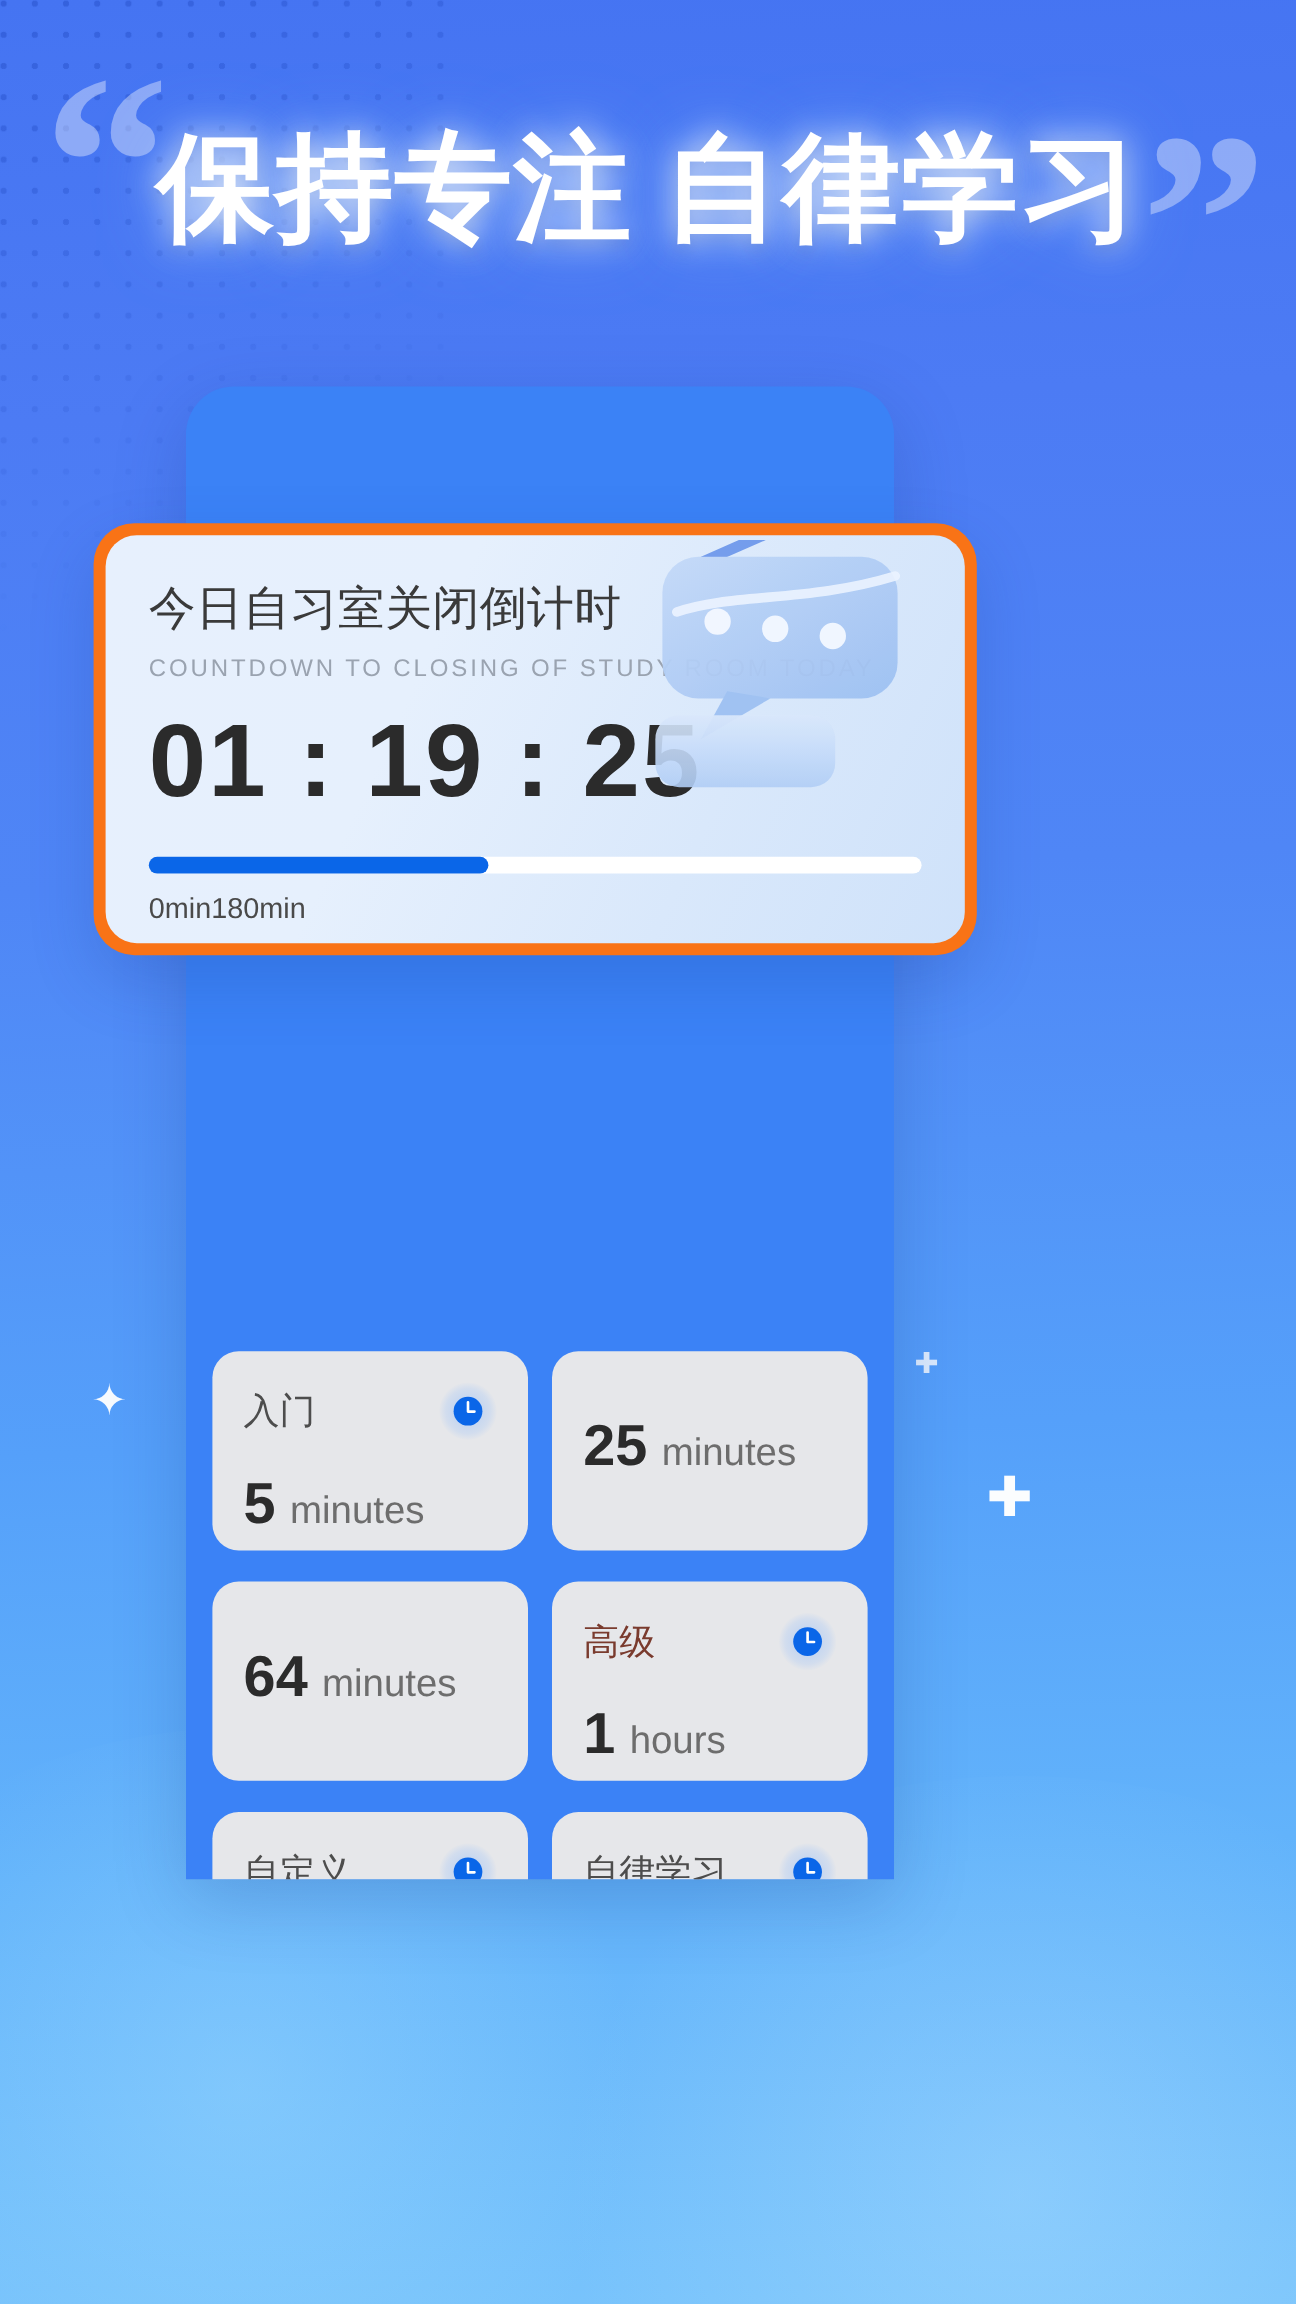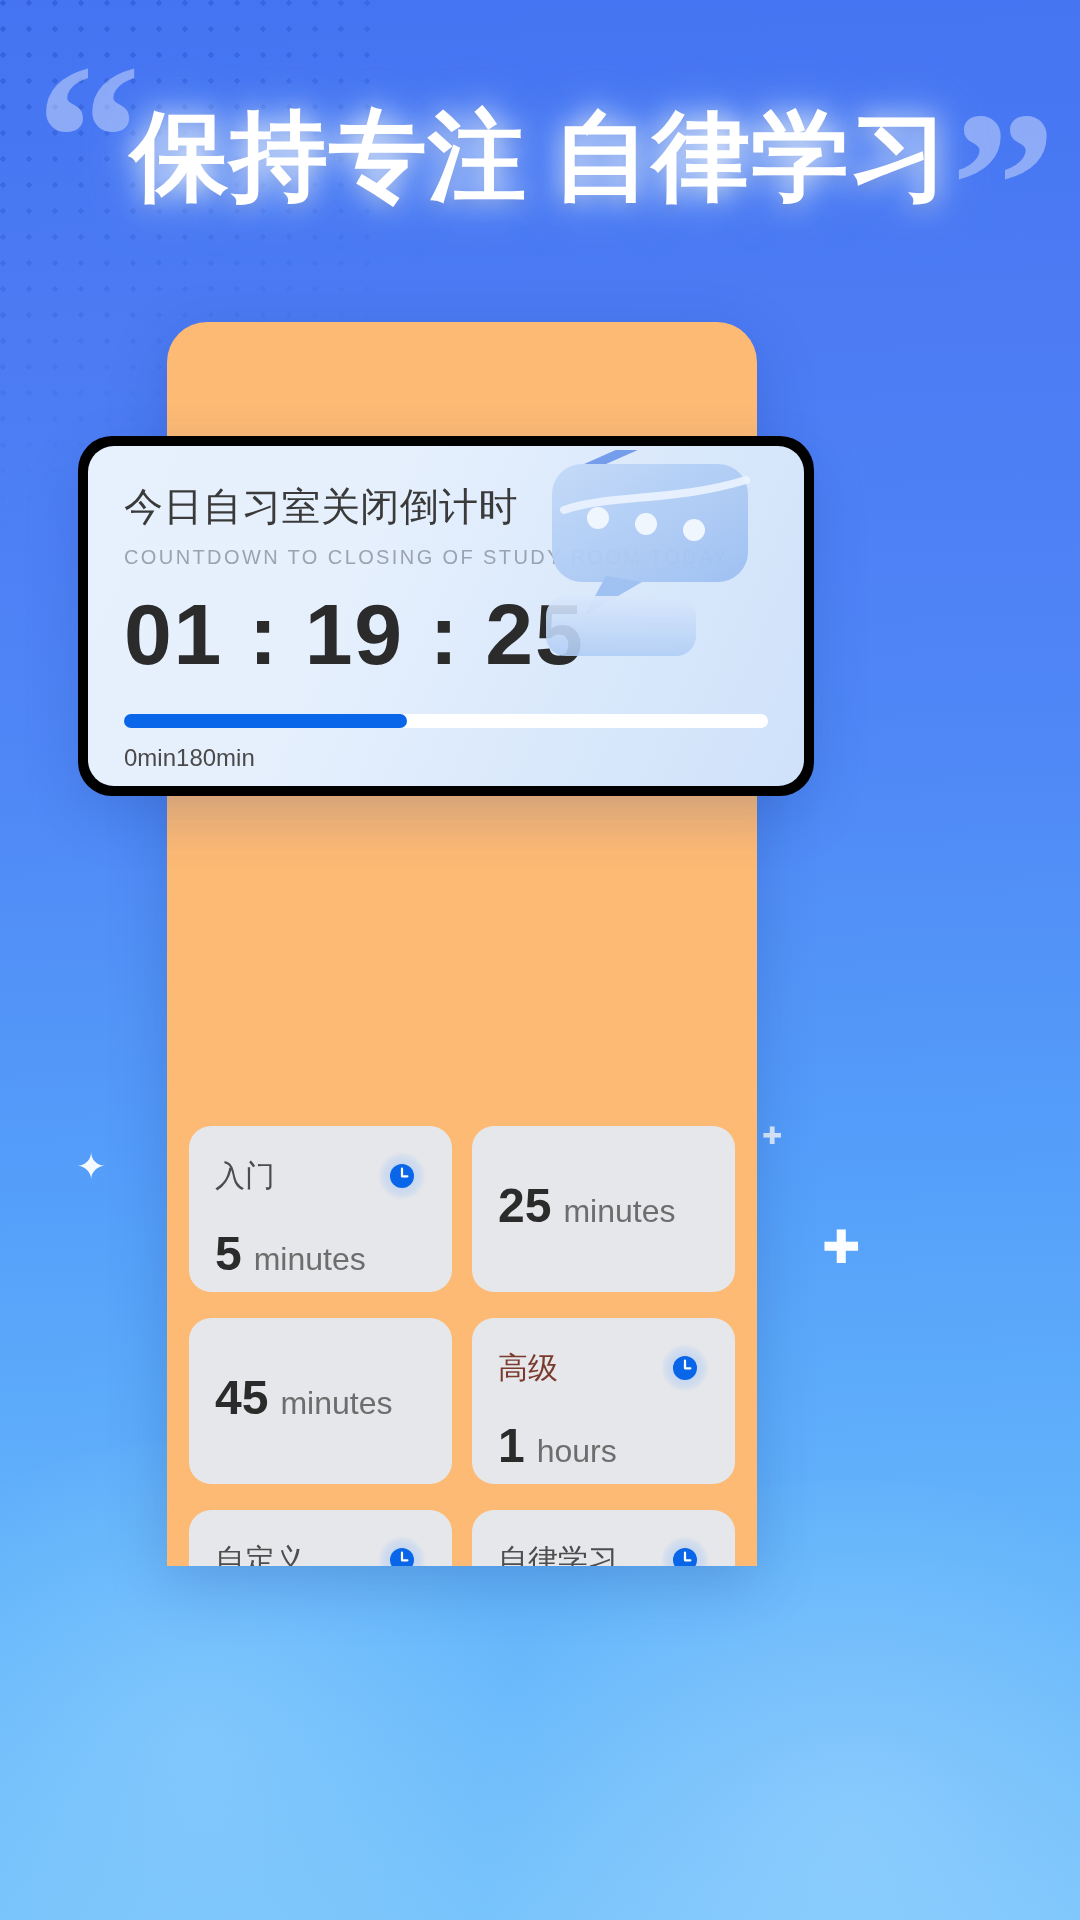--- a/index.html
+++ b/index.html
@@ -44,43 +44,43 @@
     pointer-events:none;
   }
 
   .sparkle{ position:absolute; color:#fff; pointer-events:none; font-weight:400; }
   .sp1{ left:76px; top:1146px; font-size:36px; opacity:.95; }
   .sp2{ left:762px; top:1122px; font-size:24px; opacity:.8; }
   .sp3{ left:822px; top:1220px; font-size:46px; opacity:.98; }
 
   
   .phone{
-    position:absolute; left:167px; top:322px; width:590px; height:1244px;
-    background:#fdba74; border-radius:40px 40px 0 0;
+    position:absolute; left:155px; top:322px; width:590px; height:1244px;
+    background:#3b82f6; border-radius:40px 40px 0 0;
     box-shadow:0 18px 60px rgba(20,50,130,.22);
     overflow:hidden;
   }
   .navbar{
     position:absolute; left:0; right:0; top:88px; height:92px;
     display:flex; align-items:center; padding:0 42px;
   }
   .nav-back{ width:56px; font-size:40px; color:#2a2a2a; line-height:1; cursor:pointer; }
   .nav-title{
     flex:1; text-align:center; font-size:34px; color:#1f1f1f; font-weight:500;
     letter-spacing:.02em;
   }
   .nav-info{
     width:56px; display:flex; justify-content:flex-end; cursor:pointer;
   }
   .nav-info svg{ display:block; }
 
   
   .countdown-wrap{
     position:absolute; left:78px; top:436px; width:736px; height:360px;
-    background:#000000; border-radius:34px; padding:10px;
+    background:#f97316; border-radius:34px; padding:10px;
     box-shadow:0 22px 54px rgba(25,60,150,.20);
   }
   .countdown{
     width:100%; height:100%; border-radius:26px; position:relative; overflow:hidden;
     background:linear-gradient(115deg,#e7f0fd 0%,#e6f0fd 36%,#d9e8fb 70%,#cfe2fa 100%);
     padding:34px 36px 0 36px;
   }
   .cd-title{ font-size:39px; color:#3a3a3a; font-weight:500; letter-spacing:.01em; }
   .cd-sub{
     margin-top:12px; font-size:20px; color:#9aa3b0; letter-spacing:.12em; font-weight:500;
@@ -176,21 +176,21 @@
 
     <div class="dcard">
       <div class="dcard-val">
         <span class="dcard-num">25</span>
         <span class="dcard-unit">minutes</span>
       </div>
     </div>
 
     <div class="dcard">
       <div class="dcard-val">
-        <span class="dcard-num">45</span>
+        <span class="dcard-num">64</span>
         <span class="dcard-unit">minutes</span>
       </div>
     </div>
 
     <div class="dcard">
       <div class="dcard-top">
         <span class="dcard-label warn">高级</span>
         <span class="clock-badge">
           <svg width="30" height="30" viewBox="0 0 30 30">
               <circle cx="15" cy="15" r="12" fill="#0a66e8"></circle>

